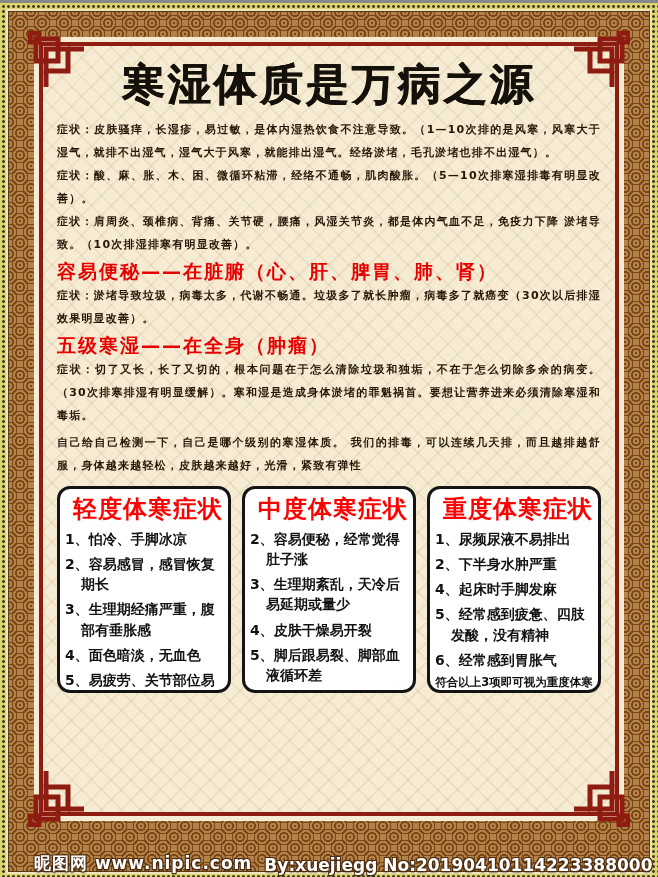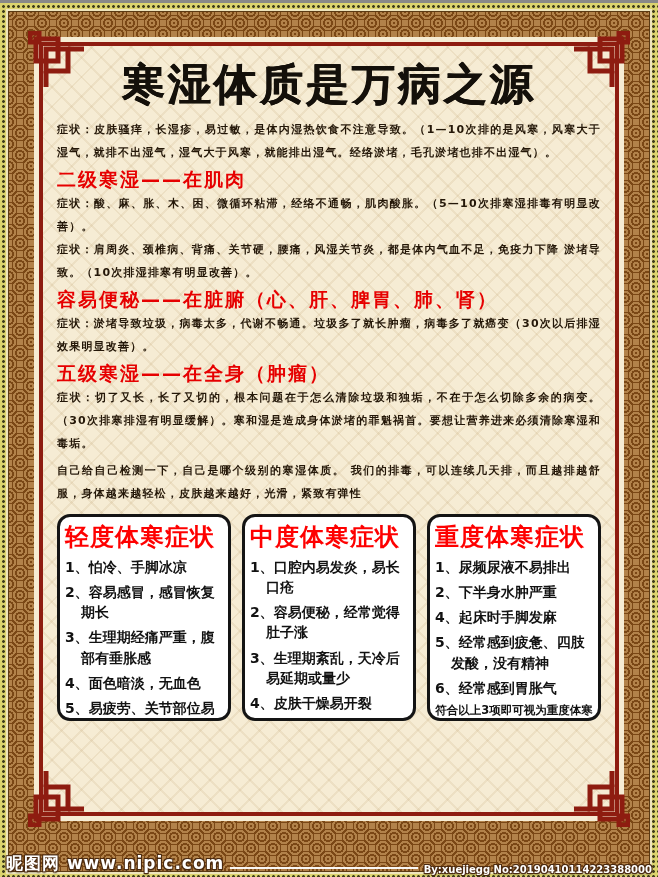--- a/index.html
+++ b/index.html
@@ -58,40 +58,40 @@
   }
   .closing{ margin-top:4px; }
 
   .boxes{ display:flex; gap:11px; margin-top:9px; }
   .sym-box{
     flex:1; background:#fff; border:3px solid #141414; border-radius:13px;
     padding:6px 5px 5px 5px; height:207px; overflow:hidden;
     display:flex; flex-direction:column;
   }
   .sym-title{
-    color:#fe0000; font-weight:900; font-size:24px; text-align:left;
+    color:#fe0000; font-weight:900; font-size:24px; text-align:right;
     letter-spacing:1px; line-height:1.2; margin-bottom:5px;
   }
   .sym-item{
     color:#121212; font-weight:700; font-size:14px; line-height:1.45;
     padding-left:16px; text-indent:-16px; margin-bottom:5px;
   }
   .sym-footer{
     color:#121212; font-weight:900; font-size:11.5px; text-align:center;
     margin-top:auto; padding-bottom:2px;
   }
 
   .watermark{
     position:absolute; left:6px; right:6px; bottom:5px; z-index:6;
     display:flex; align-items:flex-end; color:#fff; font-weight:900;
     text-shadow:1px 1px 0 #4a2a10,-1px 1px 0 #4a2a10,1px -1px 0 #4a2a10,-1px -1px 0 #4a2a10,0 2px 2px rgba(0,0,0,.45);
   }
-  .wm-left{ font-size:17px; letter-spacing:1px; white-space:nowrap; }
+  .wm-left{ font-size:17px; letter-spacing:1px; white-space:nowrap;padding-left:28px; }
   .wm-mid{ flex:1; border-bottom:2px solid rgba(255,255,255,.95); margin:0 6px 6px 6px; height:1px; }
-  .wm-right{ font-size:10px; white-space:nowrap; }
+  .wm-right{ font-size:17px; white-space:nowrap; }
 </style>
 </head>
 <body>
 
 <div class="page">
   <div class="band">
     <div class="gap">
       <div class="frame">
 
         <svg class="knot tl" viewBox="0 0 56 56">
@@ -125,21 +125,20 @@
             <rect x="2" y="2" width="9" height="9"></rect>
             <path d="M40 18 H56 M18 40 V56"></path>
           </g>
         </svg>
 
         <div class="content">
           <h1 class="title">寒湿体质是万病之源</h1>
 
           <div class="sec-body">症状：皮肤骚痒，长湿疹，易过敏，是体内湿热饮食不注意导致。（1—10次排的是风寒，风寒大于湿气，就排不出湿气，湿气大于风寒，就能排出湿气。经络淤堵，毛孔淤堵也排不出湿气）。</div>
 
-          <div class="sec-head">二级寒湿——在肌肉</div>
           <div class="sec-body">症状：酸、麻、胀、木、困、微循环粘滞，经络不通畅，肌肉酸胀。（5—10次排寒湿排毒有明显改善）。</div>
 
           <div class="sec-body">症状：肩周炎、颈椎病、背痛、关节硬，腰痛，风湿关节炎，都是体内气血不足，免疫力下降 淤堵导致。（10次排湿排寒有明显改善）。</div>
 
           <div class="sec-head">容易便秘——在脏腑（心、肝、脾胃、肺、肾）</div>
           <div class="sec-body">症状：淤堵导致垃圾，病毒太多，代谢不畅通。垃圾多了就长肿瘤，病毒多了就癌变（30次以后排湿效果明显改善）。</div>
 
           <div class="sec-head">五级寒湿——在全身（肿瘤）</div>
           <div class="sec-body">症状：切了又长，长了又切的，根本问题在于怎么清除垃圾和独垢，不在于怎么切除多余的病变。（30次排寒排湿有明显缓解）。寒和湿是造成身体淤堵的罪魁祸首。要想让营养进来必须清除寒湿和毒垢。</div>
 
@@ -153,21 +152,20 @@
               <div class="sym-item">2、容易感冒，感冒恢复期长</div>
               <div class="sym-item">3、生理期经痛严重，腹部有垂胀感</div>
               <div class="sym-item">4、面色暗淡，无血色</div>
               <div class="sym-item">5、易疲劳、关节部位易酸痛</div>
               <div class="sym-item">6、肯德基眠质量差，睡眠浅</div>
               <div class="sym-footer">符合以上3项即可视为轻度体寒</div>
             </div>
 
             <div class="sym-box">
               <div class="sym-title">中度体寒症状</div>
-              <div class="sym-item">1、口腔内易发炎，易长口疮</div>
               <div class="sym-item">2、容易便秘，经常觉得肚子涨</div>
               <div class="sym-item">3、生理期紊乱，天冷后易延期或量少</div>
               <div class="sym-item">4、皮肤干燥易开裂</div>
               <div class="sym-item">5、脚后跟易裂、脚部血液循环差</div>
               <div class="sym-item">6、爱吃水果、冰激凌等冷食</div>
 
             </div>
 
             <div class="sym-box">
               <div class="sym-title">重度体寒症状</div>

